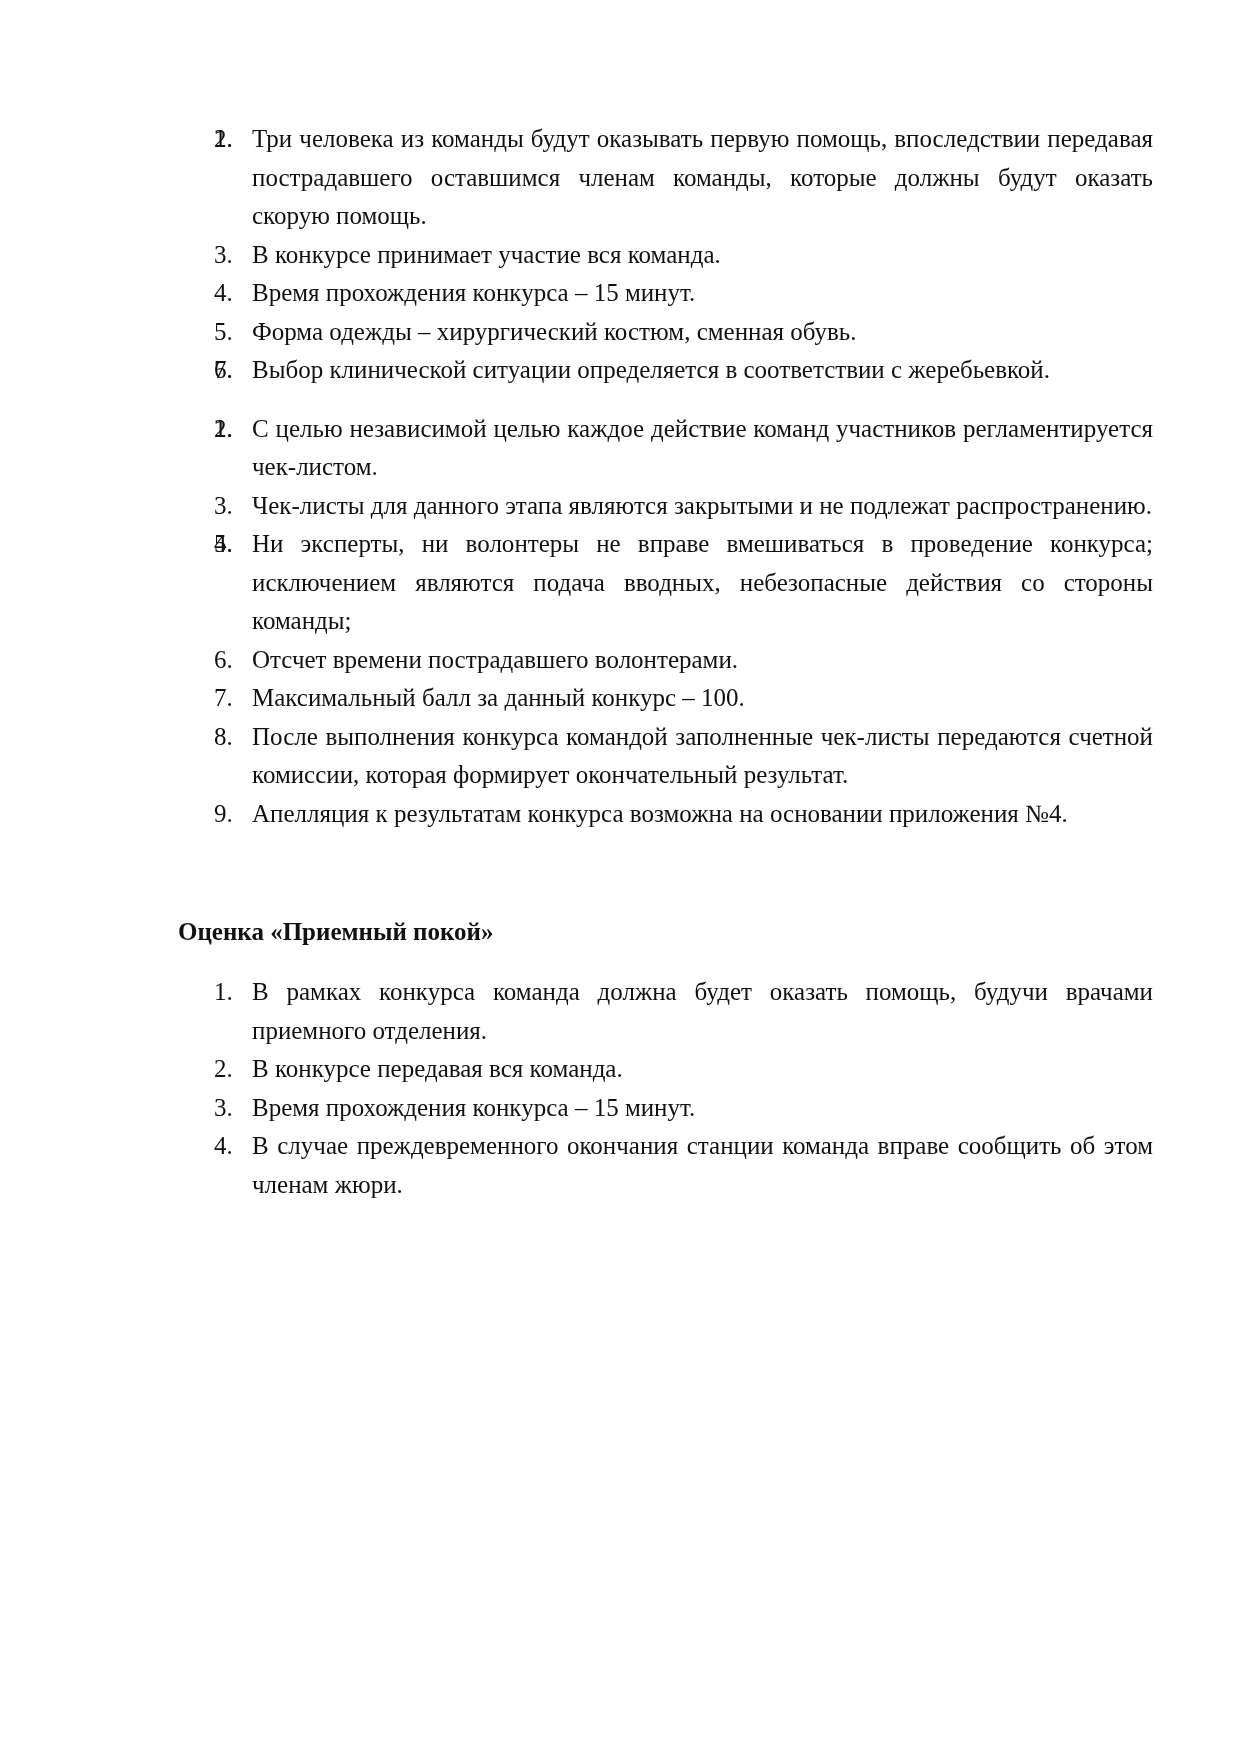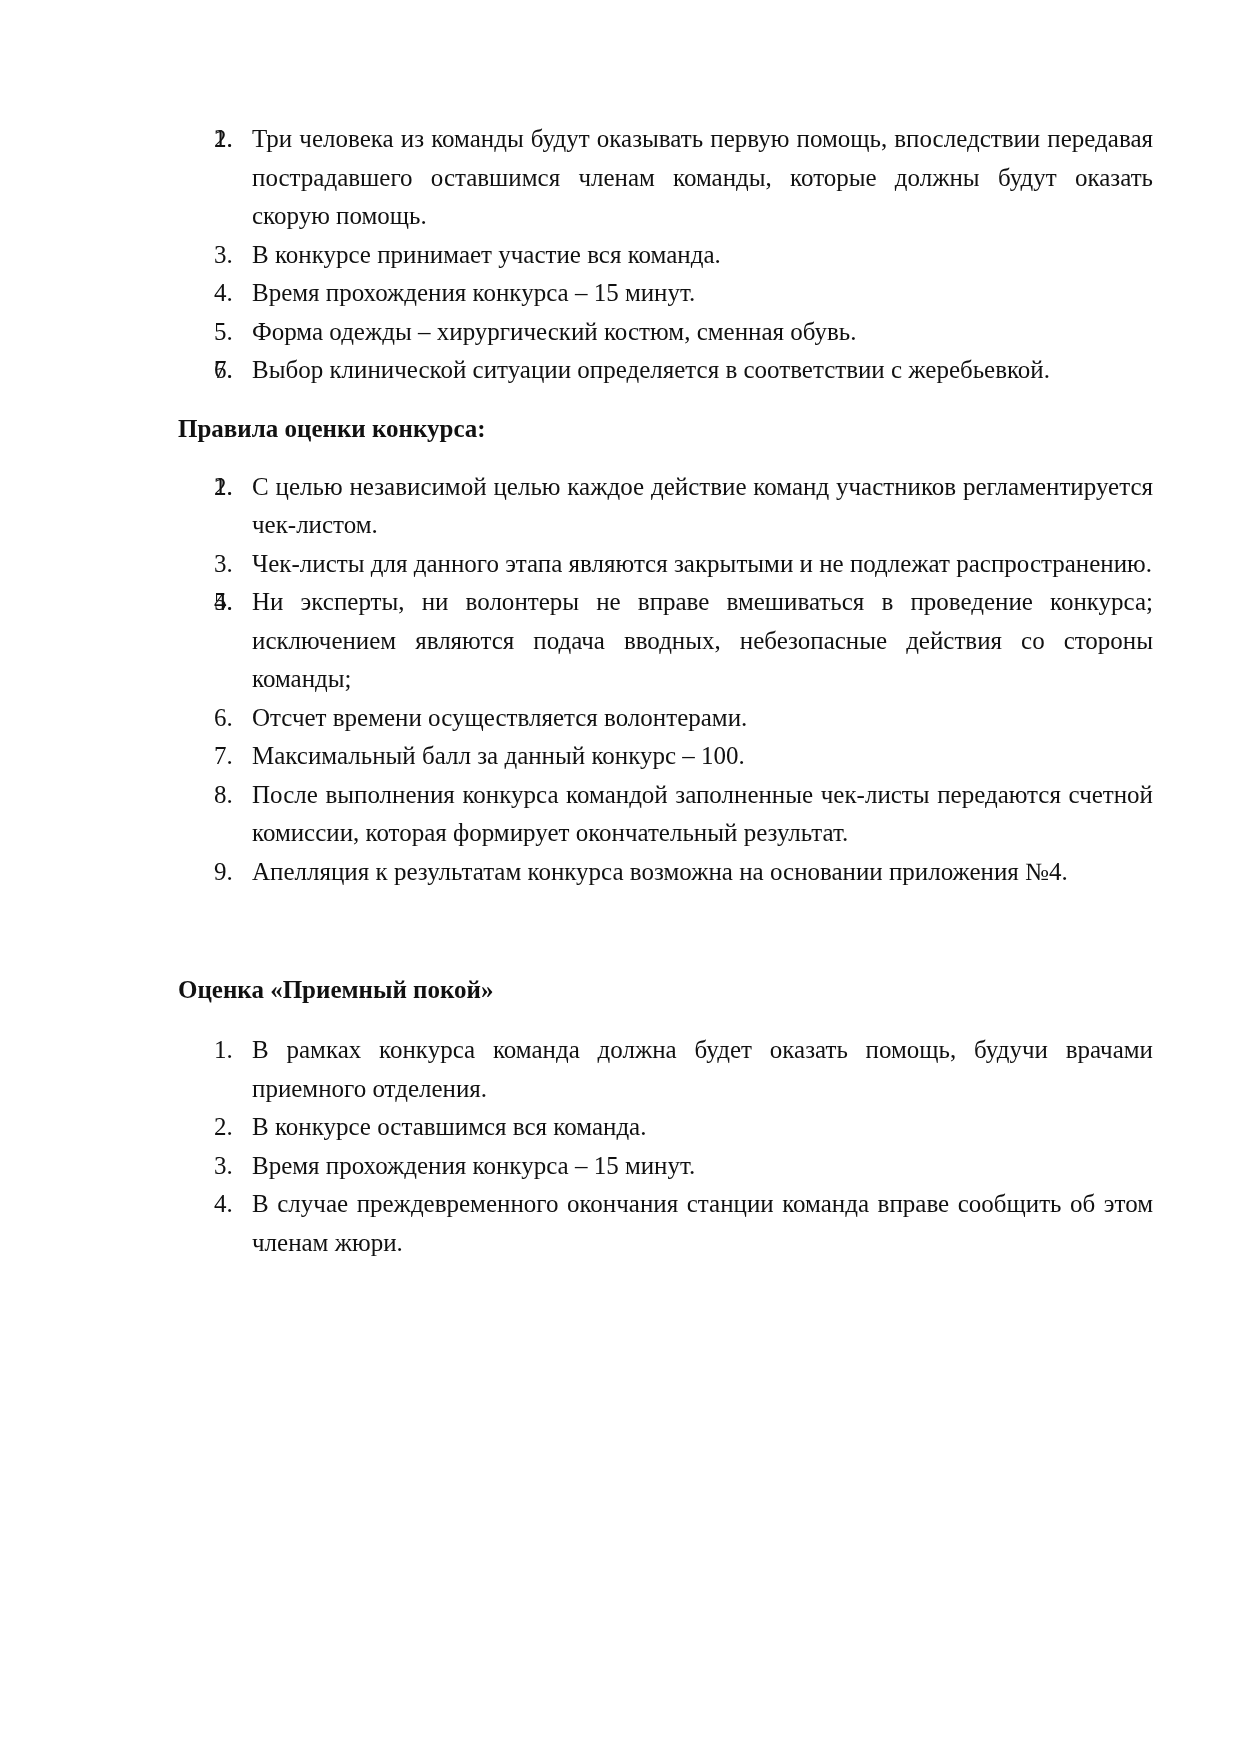--- a/index.html
+++ b/index.html
@@ -29,37 +29,36 @@
     <ol class="list1">
       <li><span class="num">1.</span></li>
       <li><span class="num">2.</span><span>Три человека из команды будут оказывать первую помощь, впоследствии передавая пострадавшего оставшимся членам команды, которые должны будут оказать скорую помощь.</span></li>
       <li><span class="num">3.</span><span>В конкурсе принимает участие вся команда.</span></li>
       <li><span class="num">4.</span><span>Время прохождения конкурса – 15 минут.</span></li>
       <li><span class="num">5.</span><span>Форма одежды – хирургический костюм, сменная обувь.</span></li>
       <li><span class="num">6.</span></li>
       <li><span class="num">7.</span><span>Выбор клинической ситуации определяется в соответствии с жеребьевкой.</span></li>
     </ol>
 
-    <p class="heading h1">Правила оценки конкурса:</p>
 
     <ol class="list2">
       <li><span class="num">1.</span></li>
       <li><span class="num">2.</span><span>С целью независимой целью каждое действие команд участников регламентируется чек-листом.</span></li>
       <li><span class="num">3.</span><span>Чек-листы для данного этапа являются закрытыми и не подлежат распространению.</span></li>
       <li><span class="num">4.</span></li>
       <li><span class="num">5.</span><span>Ни эксперты, ни волонтеры не вправе вмешиваться в проведение конкурса; исключением являются подача вводных, небезопасные действия со стороны команды;</span></li>
-      <li><span class="num">6.</span><span>Отсчет времени осуществляется волонтерами.</span></li>
+      <li><span class="num">6.</span><span>Отсчет времени пострадавшего волонтерами.</span></li>
       <li><span class="num">7.</span><span>Максимальный балл за данный конкурс – 100.</span></li>
       <li><span class="num">8.</span><span>После выполнения конкурса командой заполненные чек-листы передаются счетной комиссии, которая формирует окончательный результат.</span></li>
       <li><span class="num">9.</span><span>Апелляция к результатам конкурса возможна на основании приложения №4.</span></li>
     </ol>
 
     <p class="heading h2">Оценка «Приемный покой»</p>
 
     <ol class="list3">
       <li><span class="num">1.</span><span>В рамках конкурса команда должна будет оказать помощь, будучи врачами приемного отделения.</span></li>
-      <li><span class="num">2.</span><span>В конкурсе оставшимся вся команда.</span></li>
+      <li><span class="num">2.</span><span>В конкурсе передавая вся команда.</span></li>
       <li><span class="num">3.</span><span>Время прохождения конкурса – 15 минут.</span></li>
       <li><span class="num">4.</span><span>В случае преждевременного окончания станции команда вправе сообщить об этом членам жюри.</span></li>
     </ol>
 
   </div>
 </div>
 
 </body></html>

